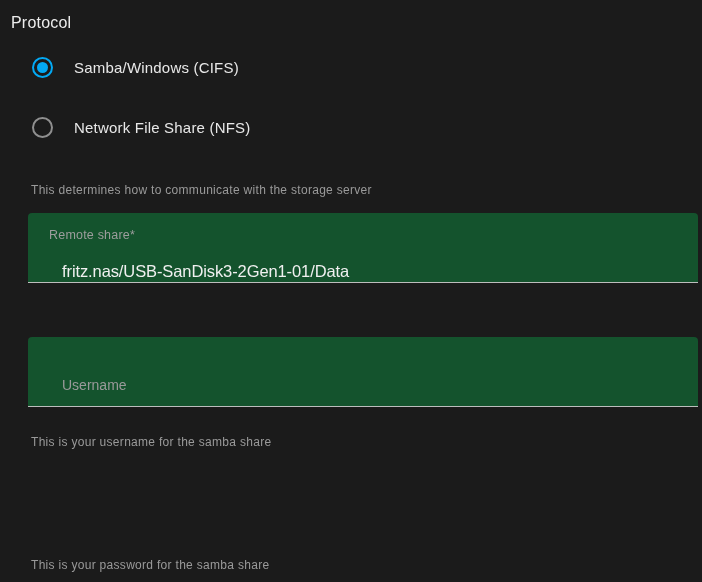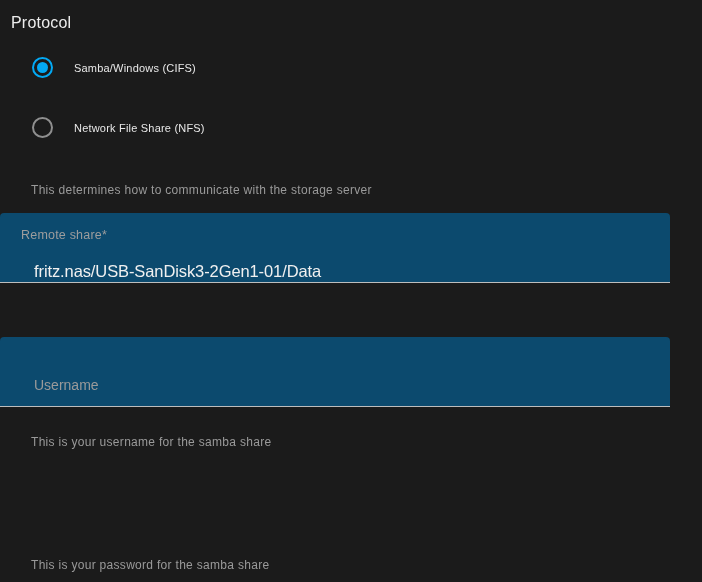--- a/index.html
+++ b/index.html
@@ -44,21 +44,21 @@
   .radio.checked { border-color: #03a9f4; }
   .radio.checked::after {
     content: "";
     position: absolute;
     inset: 3px;
     border-radius: 50%;
     background: #03a9f4;
   }
 
   .radio-label {
-    font-size: 11px;
+    font-size: 15px;
     font-weight: 500;
     color: #e8e8e8;
     letter-spacing: 0.2px;
   }
 
   .helper {
     position: absolute;
     left: 31px;
     font-size: 12px;
     font-weight: 500;
@@ -66,24 +66,24 @@
     letter-spacing: 0.3px;
     margin-top: 20px;
   }
   .helper.h-protocol { top: 163px; }
   .helper.h-remote   { top: 291px; }
   .helper.h-username { top: 415px; }
   .helper.h-password { top: 538px; }
 
   .textfield {
     position: absolute;
-    left: 0;
+    left: 28px;
     width: 670px;
     height: 70px;
-    background: #0c4a6e;
+    background: #14532d;
     border-radius: 4px 4px 0 0;
     border-bottom: 1px solid #bdbdbd;
     box-sizing: border-box;
     cursor: text;
   }
   .textfield.f-remote   { top: 213px; }
   .textfield.f-username { top: 337px; }
   .textfield.f-password { top: 460px; }
 
   .float-label {

